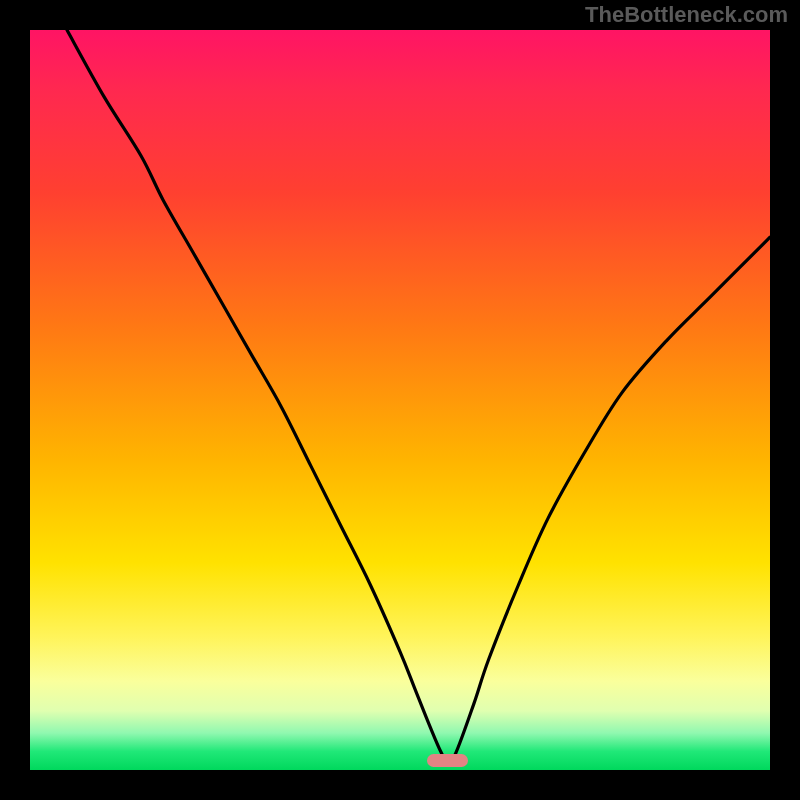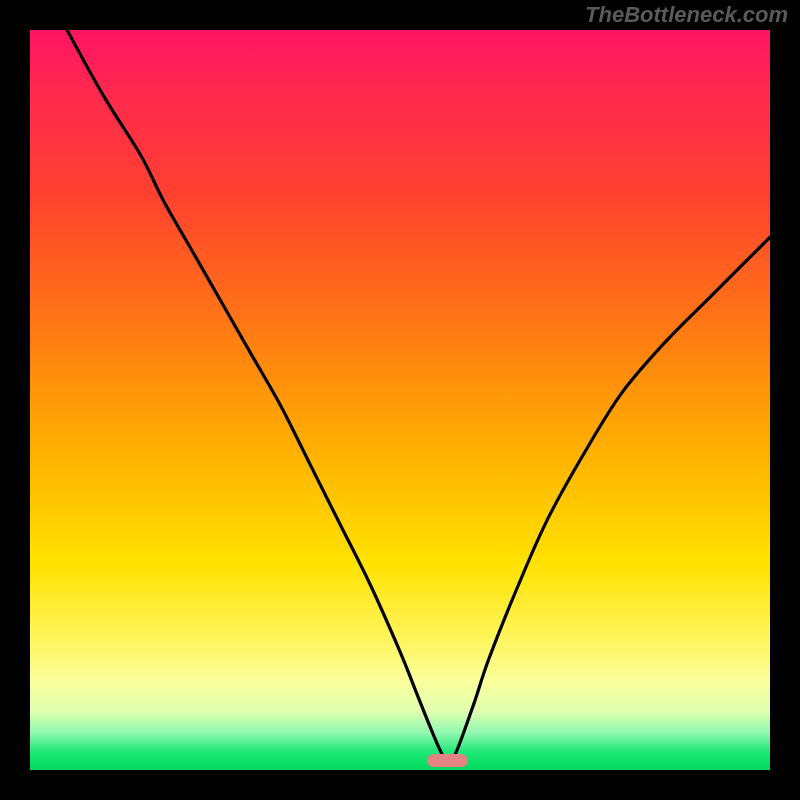--- a/index.html
+++ b/index.html
@@ -19,21 +19,20 @@
   .watermark {
     position: absolute;
     top: 2px;
     right: 12px;
     font-family: Arial, Helvetica, sans-serif;
     font-size: 22px;
     font-weight: 600;
     color: #5a5a5a;
     white-space: nowrap;
     z-index: 10;
-    font-style: italic;
   }
   .plot {
     position: absolute;
     left: 30px;
     top: 30px;
     width: 740px;
     height: 740px;
     overflow: hidden;
   }
   .gradient {

